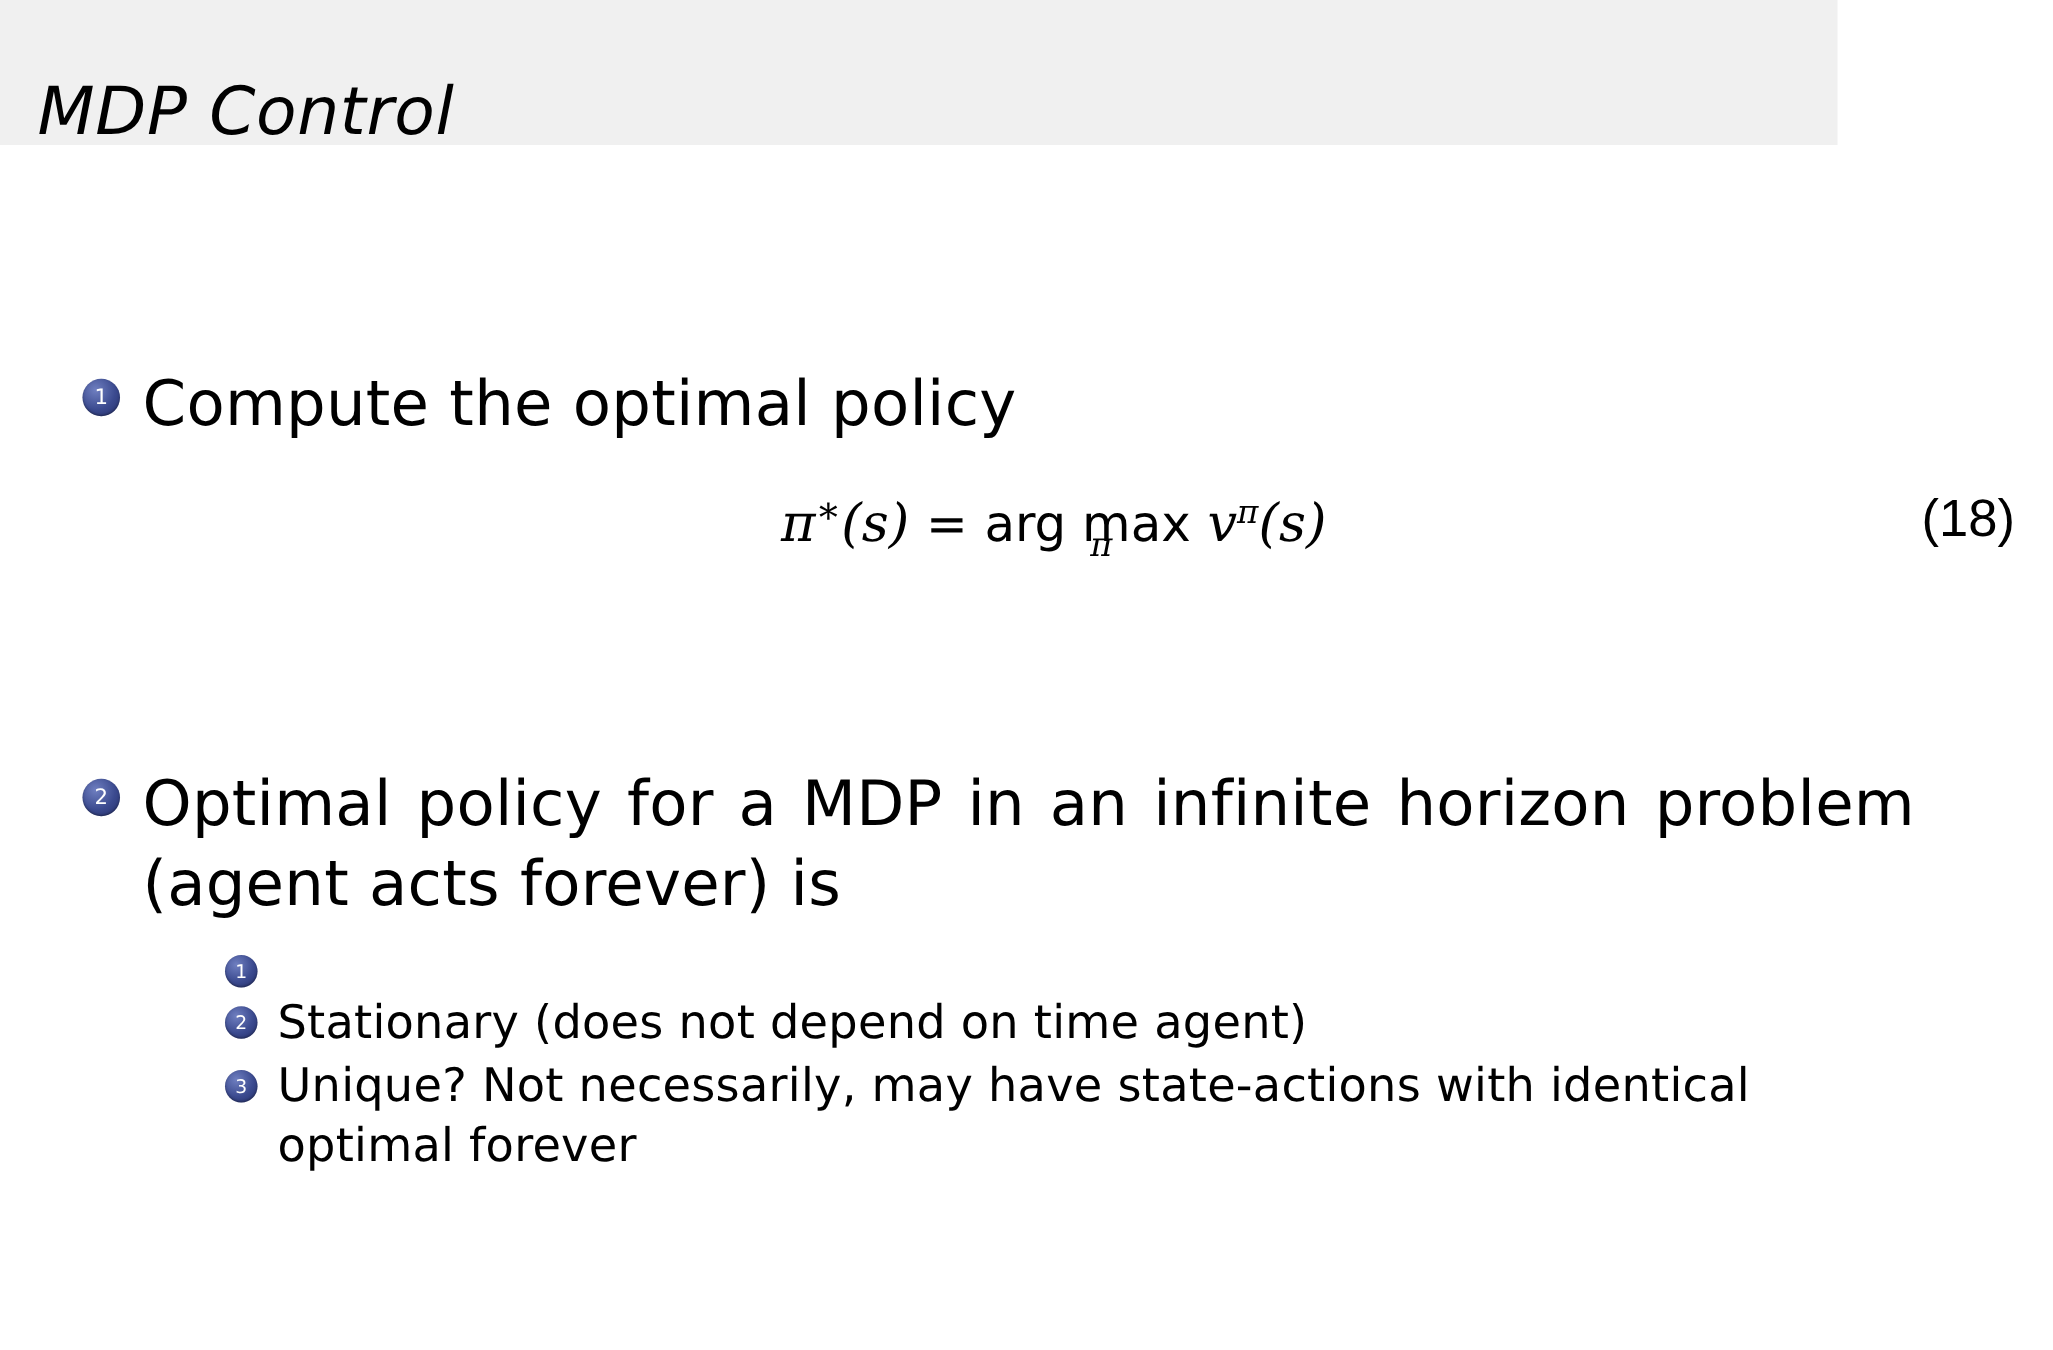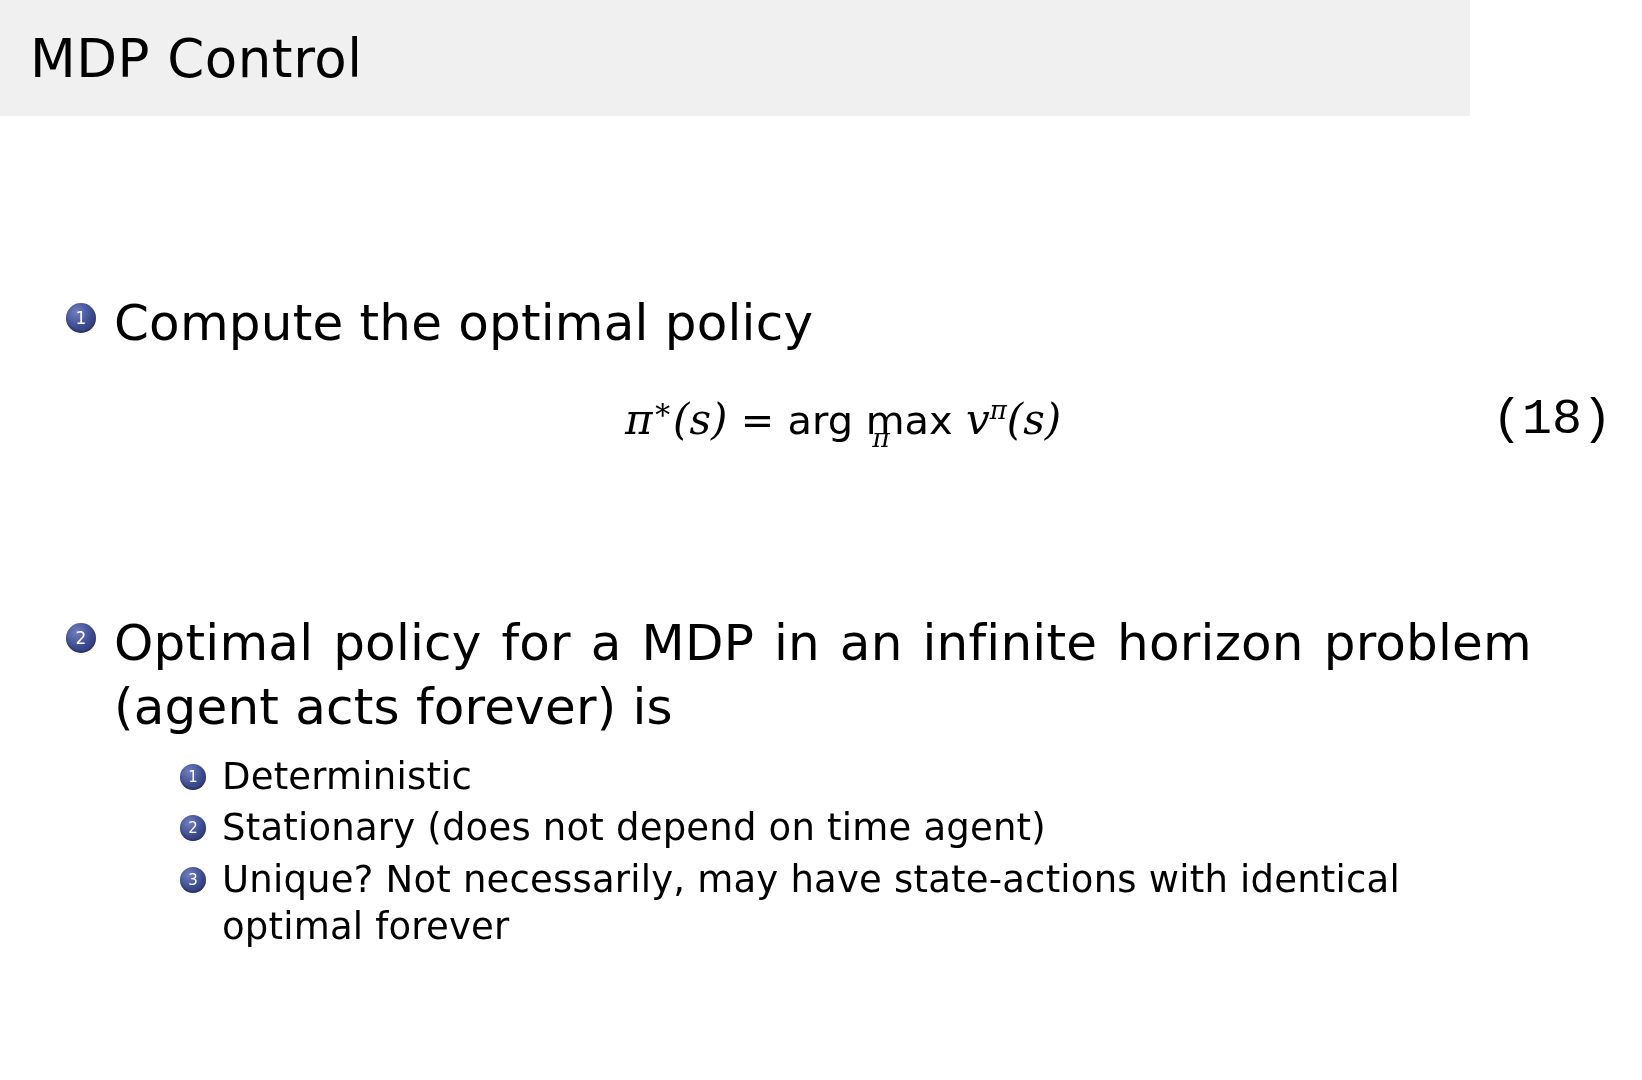--- a/index.html
+++ b/index.html
@@ -24,21 +24,22 @@
 
   
   .title-bar {
     position: absolute;
     top: 0;
     left: 0;
     width: 1470px;
     height: 116px;
     background: #f0f0f0;
     display: flex;
-    align-items: center;
+    align-items: flex-end;
+    font-style: italic;
   }
   .title-text {
     font-size: 53px;
     font-weight: 400;
     letter-spacing: 0.5px;
     color: #000000;
     padding-left: 30px;
     line-height: 1;
   }
 
@@ -151,22 +152,22 @@
     font-size: 0.64em;
     font-style: italic;
     font-family: "DejaVu Serif", serif;
     text-align: center;
     margin-left: 22px;
   }
   .eq-number {
     position: absolute;
     right: 30px;
     top: 0;
-    font-family: Liberation Mono, monospace;
-    font-size: 50px;
+    font-family: Liberation Sans, sans-serif;
+    font-size: 42px;
   }
 
   
   .item2 {
     margin-top: 110px;
   }
 
   .sub-list {
     margin-top: 14px;
     padding-left: 180px;
@@ -217,21 +218,20 @@
     </div>
 
     <div class="level1-item item2">
       <span class="bullet-num">2</span>
       <span class="level1-text">Optimal policy for a MDP in an infinite horizon problem (agent acts forever) is</span>
     </div>
 
     <div class="sub-list">
       <div class="sub-item">
         <span class="bullet-num small">1</span>
-        <span class="sub-text">Deterministic</span>
       </div>
       <div class="sub-item">
         <span class="bullet-num small">2</span>
         <span class="sub-text">Stationary (does not depend on time agent)</span>
       </div>
       <div class="sub-item">
         <span class="bullet-num small">3</span>
         <span class="sub-text">Unique? Not necessarily, may have state-actions with identical optimal forever</span>
       </div>
     </div>

